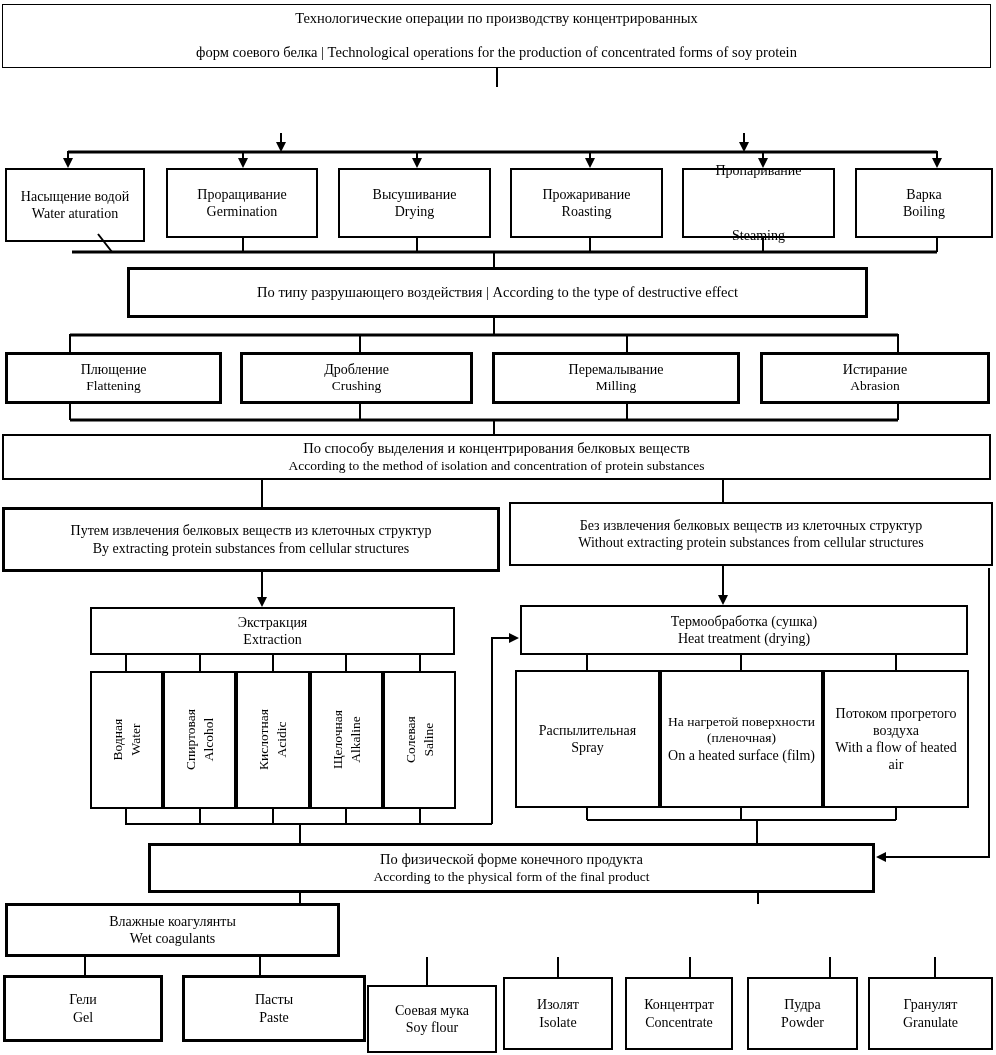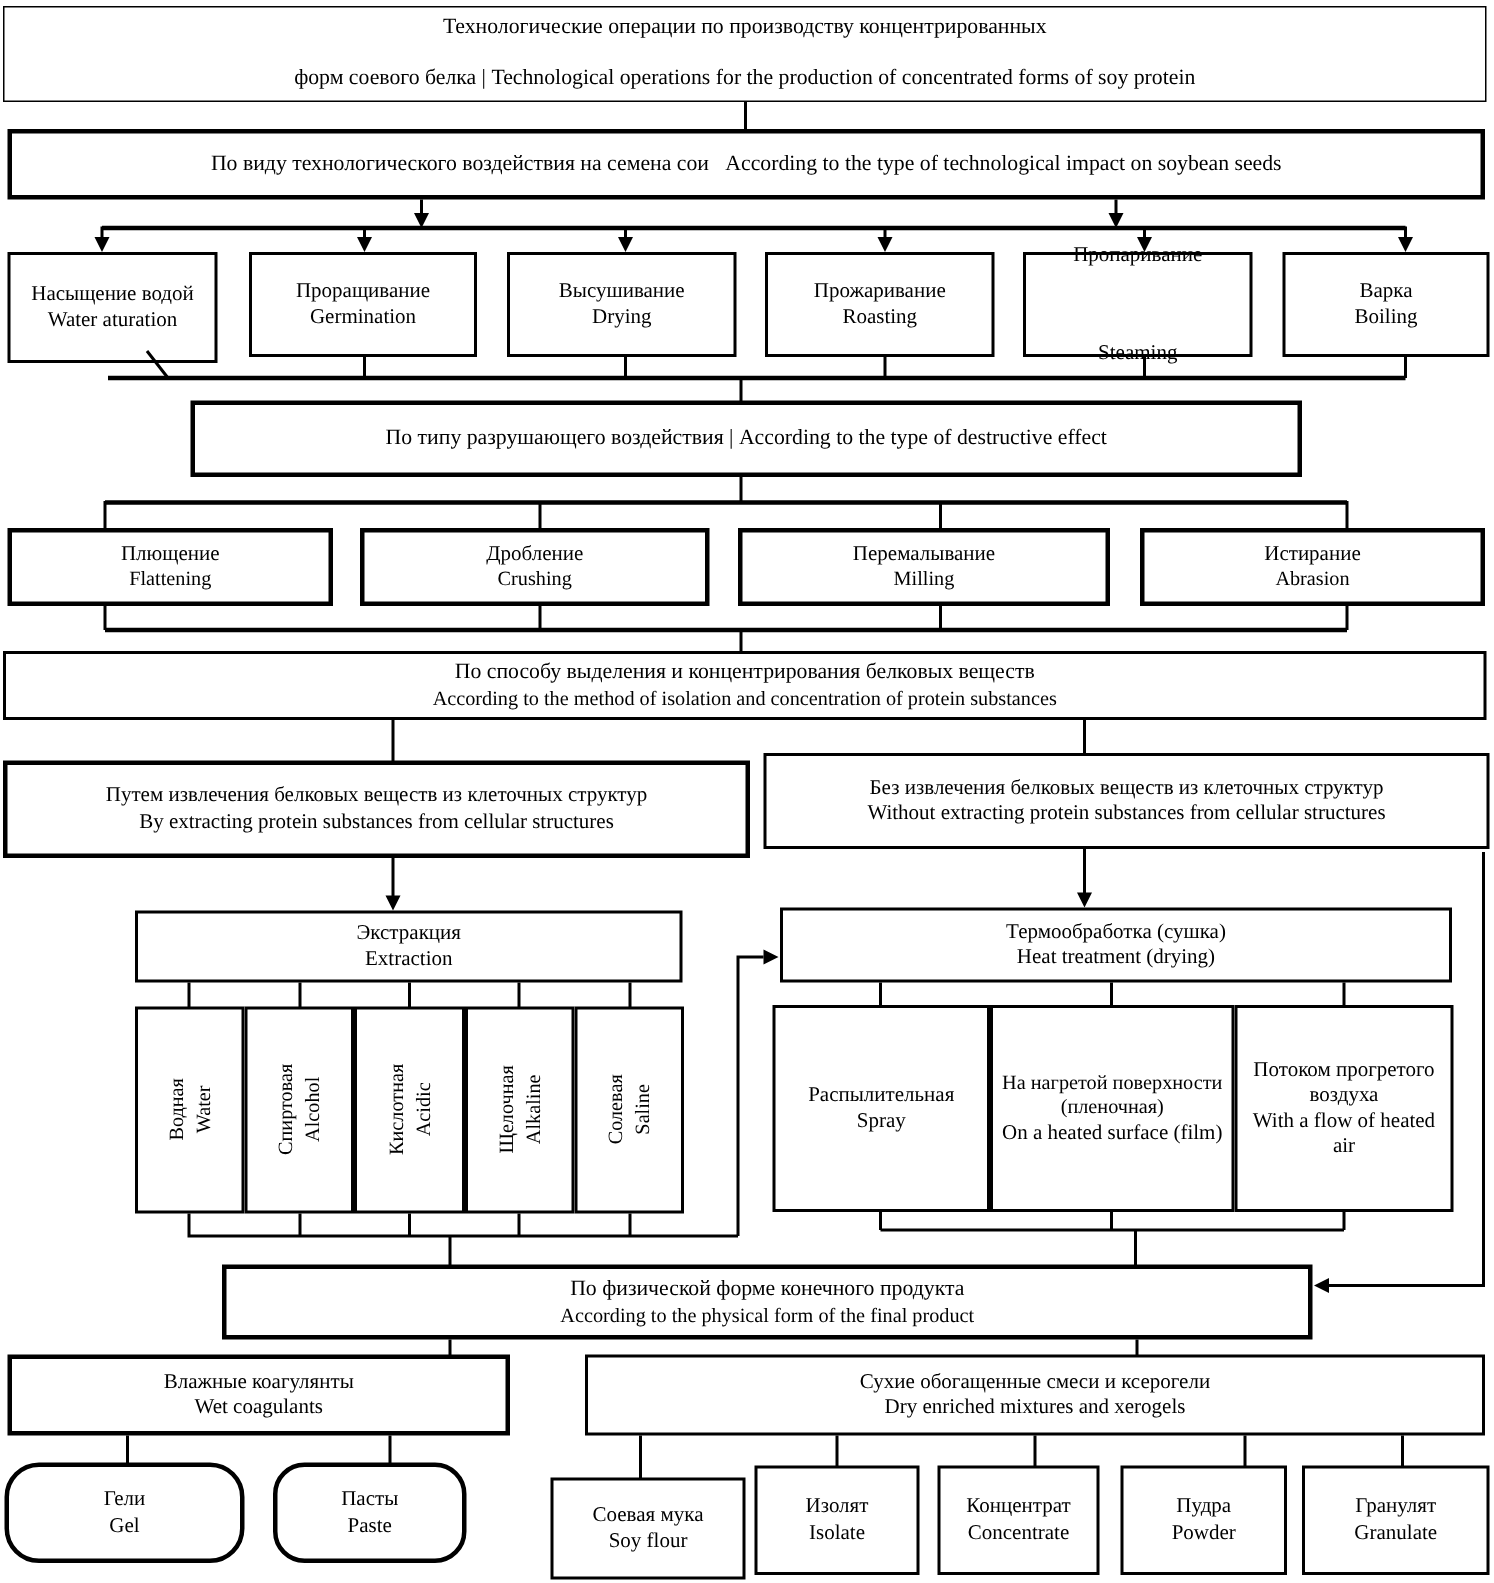--- a/index.html
+++ b/index.html
@@ -23,23 +23,20 @@
 </head>
 <body>
 
 <div id="canvas">
 
   <div class="box b1" style="left:2px;top:4px;width:989px;height:64px;font-size:14.5px;gap:16px;">
     <span class="ru">Технологические операции по производству концентрированных</span>
     <span class="ru">форм соевого белка  | Technological operations for the production of concentrated forms of soy protein</span>
   </div>
 
-  <div class="box b3 band" style="left:5px;top:86px;width:985px;height:47px;font-size:14.5px;">
-    <span>По виду технологического воздействия на семена сои   According to the type of technological impact on soybean seeds</span>
-  </div>
 
   <div class="box" style="left:5px;top:168px;width:140px;height:74px;">
     <span class="ru">Насыщение водой</span>
     <span class="en">Water aturation</span>
   </div>
   <div class="box" style="left:166px;top:168px;width:152px;height:70px;">
     <span class="ru">Проращивание</span>
     <span class="en">Germination</span>
   </div>
   <div class="box" style="left:338px;top:168px;width:153px;height:70px;">
@@ -159,30 +156,26 @@
 
   <div class="box b3" style="left:148px;top:843px;width:727px;height:50px;font-size:14.5px;">
     <span class="ru">По физической форме конечного продукта</span>
     <span class="en small">According to the physical form of the final product</span>
   </div>
 
   <div class="box b3" style="left:5px;top:903px;width:335px;height:54px;">
     <span class="ru">Влажные коагулянты</span>
     <span class="en">Wet coagulants</span>
   </div>
-  <div class="box" style="left:390px;top:903px;width:600px;height:54px;">
-    <span class="ru">Сухие обогащенные смеси и ксерогели</span>
-    <span class="en">Dry enriched mixtures and xerogels</span>
-  </div>
-
-  <div class="box b3" style="left:3px;top:975px;width:160px;height:67px;border-radius:23px;">
+
+  <div class="box b3" style="left:3px;top:975px;width:160px;height:67px;">
     <span class="ru">Гели</span>
     <span class="en">Gel</span>
   </div>
-  <div class="box b3" style="left:182px;top:975px;width:129px;height:67px;border-radius:21px;">
+  <div class="box b3" style="left:182px;top:975px;width:184px;height:67px;">
     <span class="ru">Пасты</span>
     <span class="en">Paste</span>
   </div>
   <div class="box" style="left:367px;top:985px;width:130px;height:68px;">
     <span class="ru">Соевая мука</span>
     <span class="en">Soy flour</span>
   </div>
   <div class="box" style="left:503px;top:977px;width:110px;height:73px;">
     <span class="ru">Изолят</span>
     <span class="en">Isolate</span>

